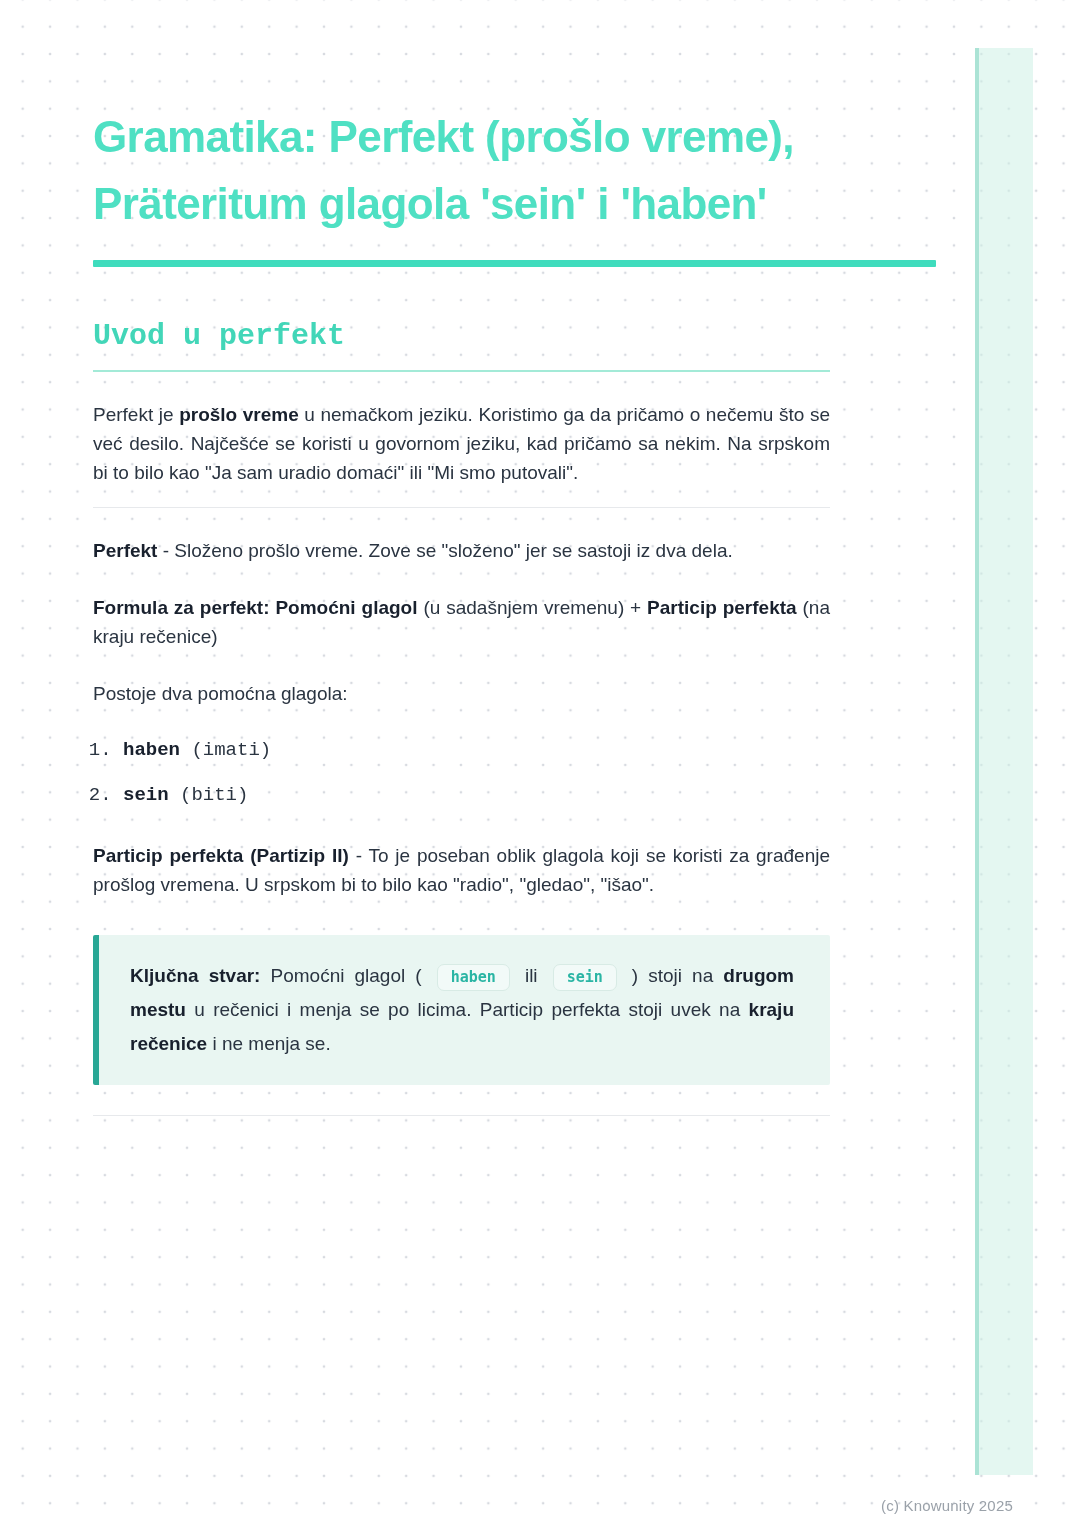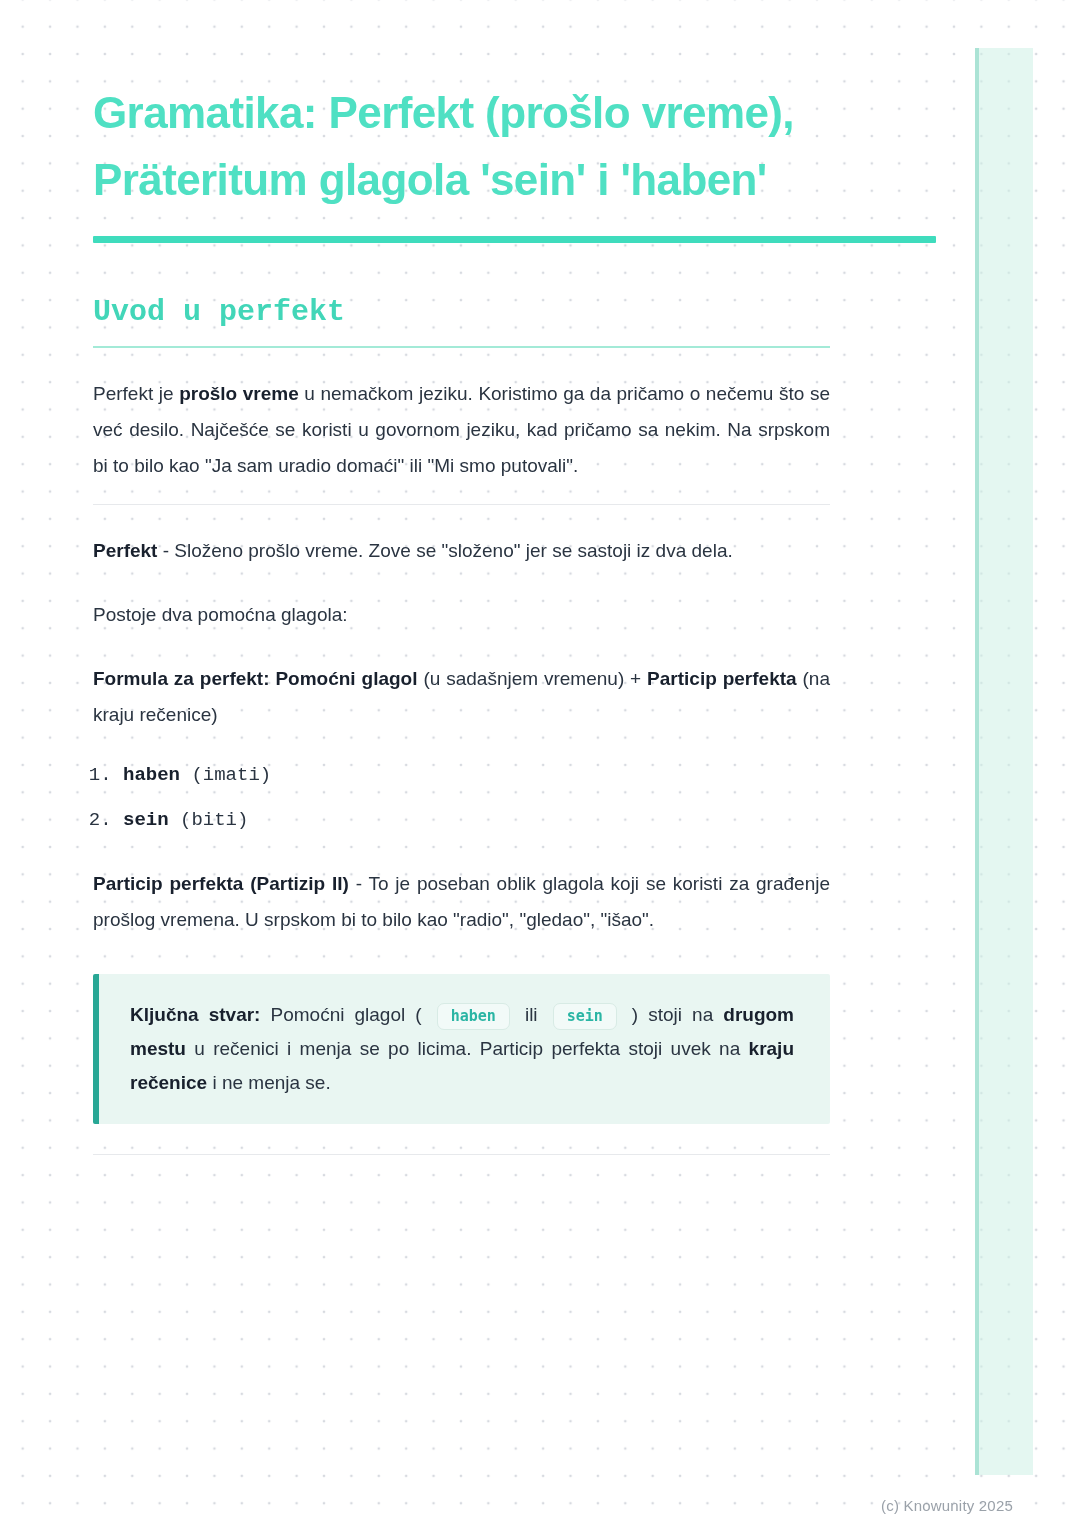--- a/index.html
+++ b/index.html
@@ -36,38 +36,38 @@
   }
   .side-stripe-line{
     position:absolute; left:975px; top:48px; width:4px; height:1427px;
     background:var(--stripe_line);
   }
   .side-stripe{
     position:absolute; left:979px; top:48px; width:54px; height:1427px;
     background:var(--stripe_fill);
   }
   .content{
-    position:absolute; left:93px; top:80px; width:737px;
+    position:absolute; left:93px; top:104px; width:737px;
   }
   h1.doc-title{
     font-size:44px; line-height:1.52; font-weight:800;
     letter-spacing:-0.6px; color:var(--accent);
   }
   .title-rule{
     width:843px; height:7px; background:var(--rule);
     margin-top:22px; border-radius:1px;
   }
   h2.section-heading{
     font-size:30px; font-weight:700; color:var(--heading);
     margin-top:52px; padding-bottom:17px;
     border-bottom:2px solid var(--heading_underline);
     font-family:Liberation Mono, monospace;
   }
   p.para{
-    font-size:19px; line-height:36px; text-align:justify;
+    font-size:19px; line-height:29px; text-align:justify;
     color:var(--text); margin-top:28px;
   }
   b{font-weight:700; color:var(--bold_text);}
   hr.divider{
     border:none; border-top:1px solid var(--divider); margin-top:20px;
   }
   hr.bottom-divider{
     border:none; border-top:1px solid var(--divider); margin-top:30px;
   }
   ol.aux-list{
@@ -114,22 +114,22 @@
     <h1 class="doc-title">Gramatika: Perfekt (prošlo vreme), Präteritum glagola 'sein' i 'haben'</h1>
     <div class="title-rule"></div>
     <div id="sections">
         <section>
           <h2 class="section-heading">Uvod u perfekt</h2>
           <p class="para">Perfekt je <b>prošlo vreme</b> u nemačkom jeziku. Koristimo ga da pričamo o nečemu što se već desilo. Najčešće se koristi u govornom jeziku, kad pričamo sa nekim. Na srpskom bi to bilo kao "Ja sam uradio domaći" ili "Mi smo putovali".</p>
         </section>
         <hr class="divider">
         <section>
           <p class="para"><b>Perfekt</b> - Složeno prošlo vreme. Zove se "složeno" jer se sastoji iz dva dela.</p>
+          <p class="para"><b>Formula za perfekt: Pomoćni glagol</b> (u sadašnjem vremenu) + <b>Particip perfekta</b> (na kraju rečenice)</p>
           <p class="para">Postoje dva pomoćna glagola:</p>
-          <p class="para"><b>Formula za perfekt: Pomoćni glagol</b> (u sadašnjem vremenu) + <b>Particip perfekta</b> (na kraju rečenice)</p>
           <ol class="aux-list">
             <li><b>haben</b> (imati)</li>
             <li><b>sein</b> (biti)</li>
           </ol>
           <p class="para"><b>Particip perfekta (Partizip II)</b> - To je poseban oblik glagola koji se koristi za građenje prošlog vremena. U srpskom bi to bilo kao "radio", "gledao", "išao".</p>
           <div class="callout">
             <p class="para"><b>Ključna stvar:</b> Pomoćni glagol ( <span class="chip">haben</span> ili <span class="chip">sein</span> ) stoji na <b>drugom mestu</b> u rečenici i menja se po licima. Particip perfekta stoji uvek na <b>kraju rečenice</b> i ne menja se.</p>
           </div>
         </section>
       </div>

